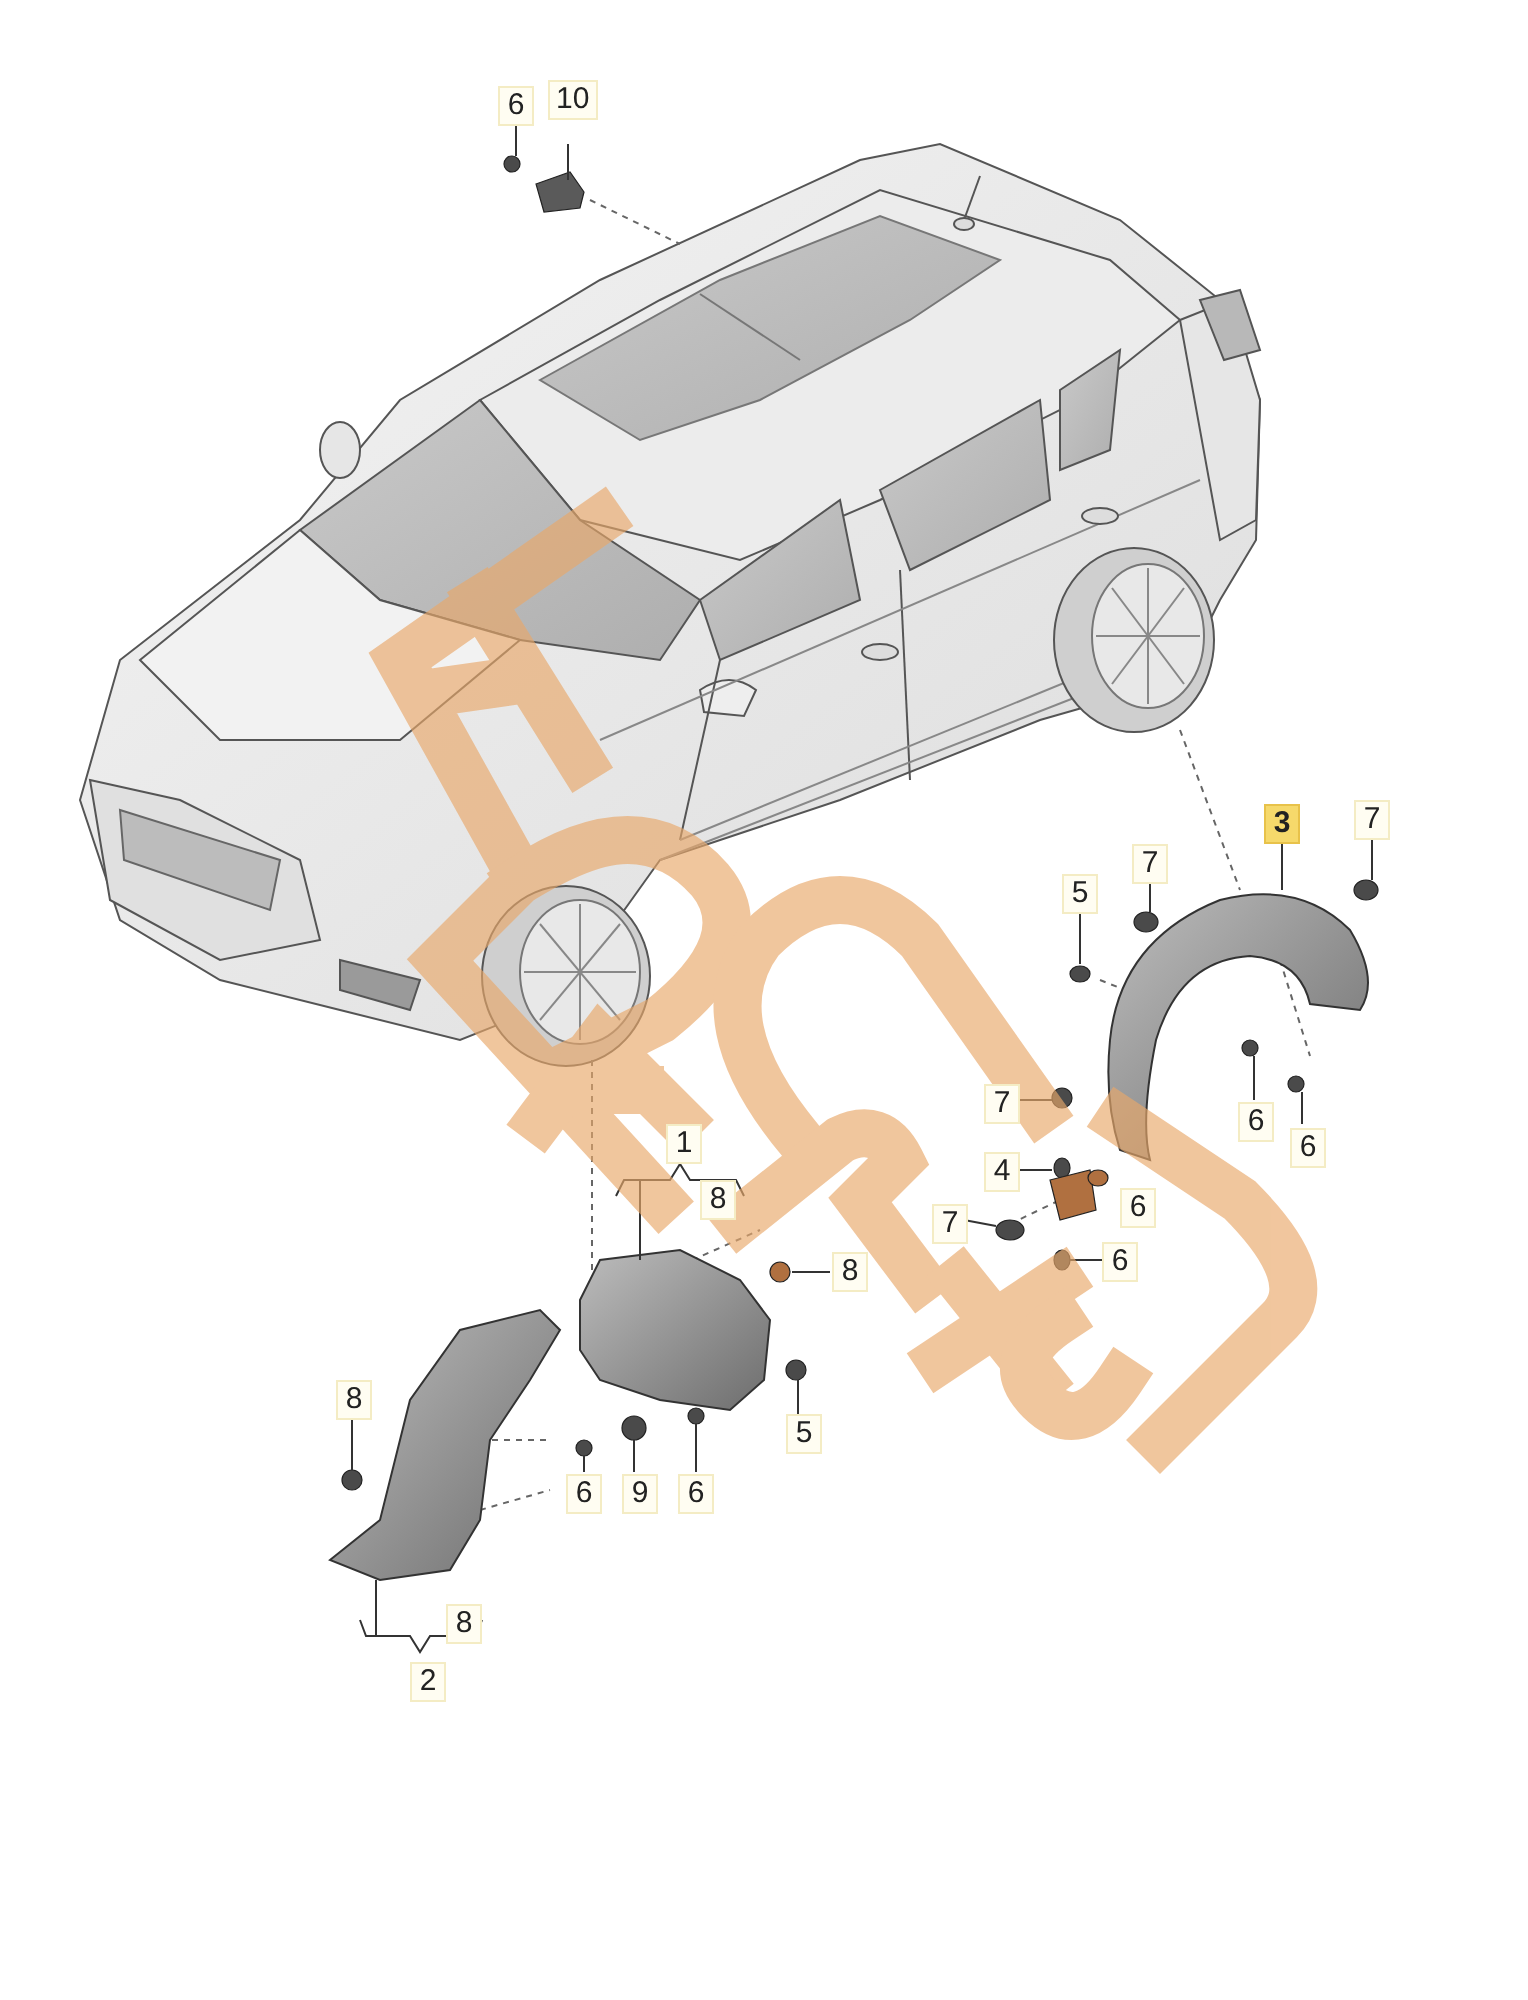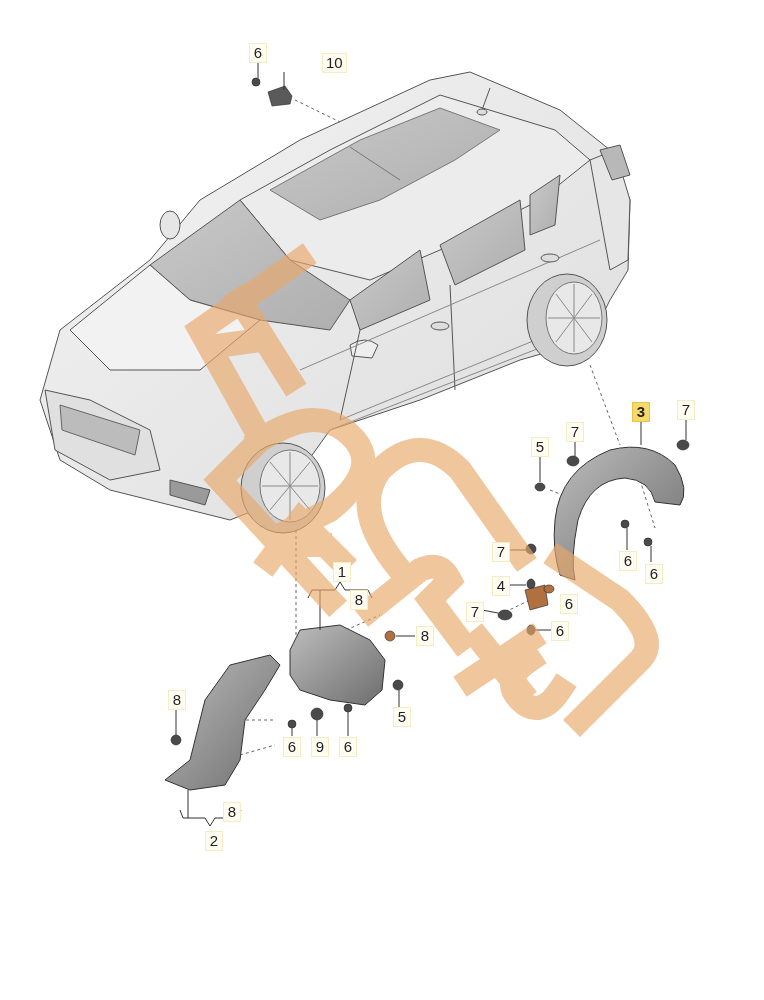--- a/index.html
+++ b/index.html
@@ -180,21 +180,21 @@
     <path d="M 370 610 L 420 570 Q 440 560 450 580 L 430 600 L 460 640"></path>
     <path d="M 480 640 L 520 690 M 470 680 L 530 640"></path>
     <path d="M 560 690 Q 540 720 520 700 Q 500 680 530 660"></path>
 
     <path d="M 560 560 L 620 600 Q 660 640 640 660 L 580 720"></path>
   </g>
 </svg>
 
 <div>
   <div class="callout" style="left:249px;top:43px;">6</div>
-  <div class="callout" style="left:274px;top:53px;margin-left:48px;">10</div>
+  <div class="callout" style="left:274px;top:40px;">10</div>
   <div class="callout highlight" style="left:632px;top:402px;">3</div>
   <div class="callout" style="left:677px;top:400px;">7</div>
   <div class="callout" style="left:566px;top:422px;">7</div>
   <div class="callout" style="left:531px;top:437px;">5</div>
   <div class="callout" style="left:619px;top:551px;">6</div>
   <div class="callout" style="left:645px;top:564px;">6</div>
   <div class="callout" style="left:492px;top:542px;">7</div>
   <div class="callout" style="left:492px;top:576px;">4</div>
   <div class="callout" style="left:560px;top:594px;">6</div>
   <div class="callout" style="left:466px;top:602px;">7</div>

